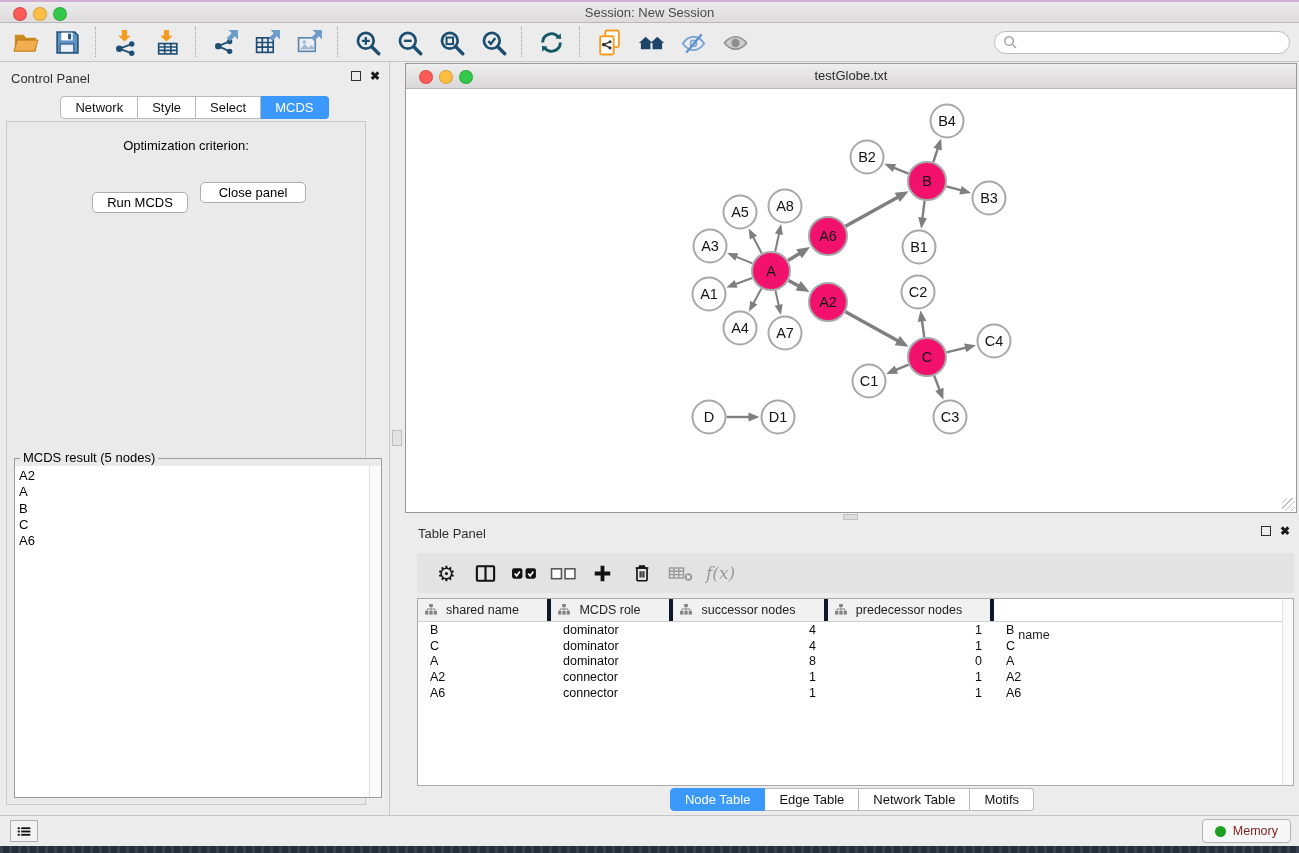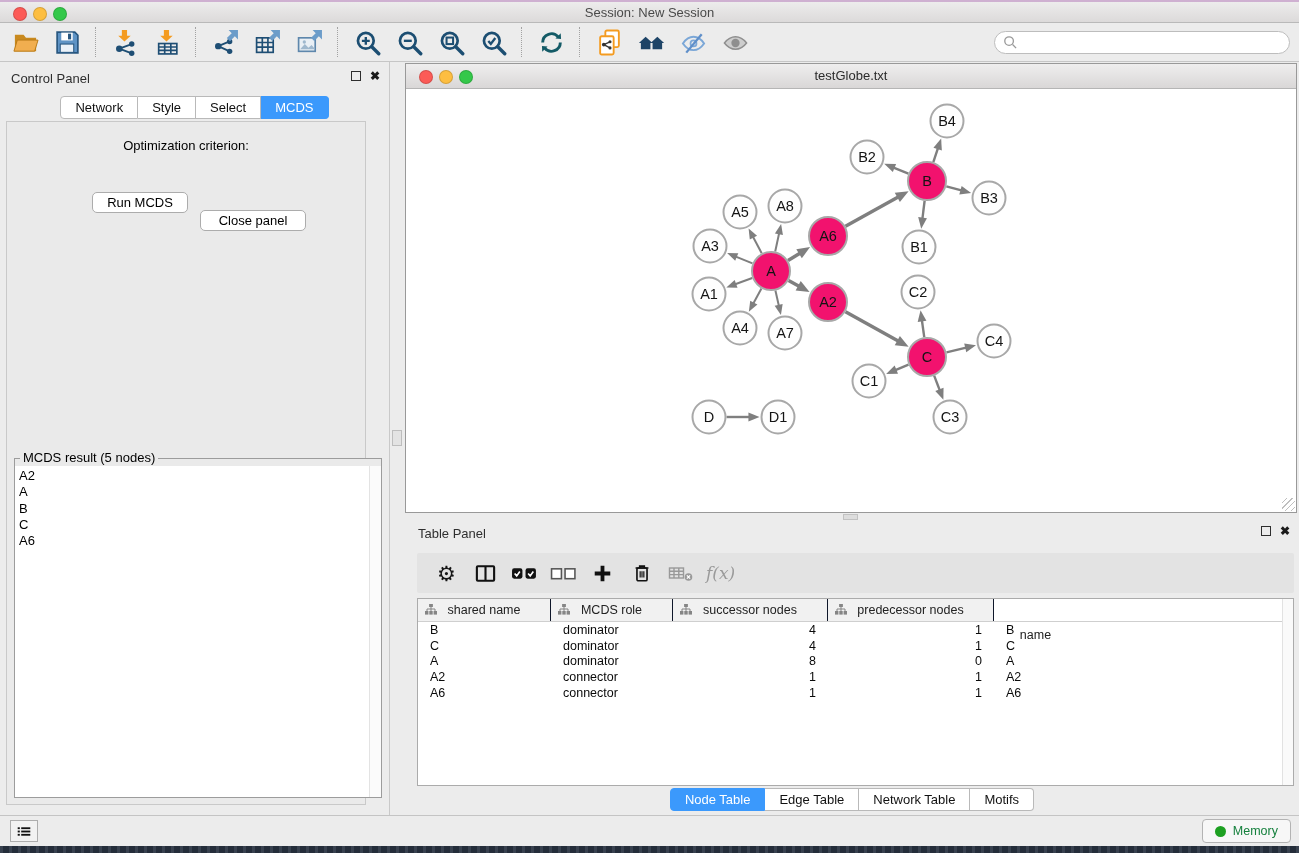--- a/index.html
+++ b/index.html
@@ -69,34 +69,34 @@
   
   .tpanel{position:absolute;left:405px;top:520px;width:894px;height:295px;background:#ECECEC}
   .ttoolbar{position:absolute;left:12px;top:33px;width:877px;height:40px;background:#E3E3E3;border-radius:2px;
     display:flex;align-items:center;padding-left:10px;box-sizing:border-box}
   .ttbtn{width:39px;height:34px;display:flex;align-items:center;justify-content:center;background:none;border:none;padding:0;cursor:default}
   .gear-glyph{font-size:21px;color:#161616;line-height:1}
   .fx{font-family:"DejaVu Serif",serif;font-style:italic;font-size:17px;color:#9A9A9A;margin-left:6px}
   .dtable{position:absolute;left:12px;top:78px;width:877px;height:188px;background:#FFF;border:1px solid #ABABAB;
     box-sizing:border-box;overflow:hidden}
   .thead{display:flex;height:22px;border-bottom:1px solid #CFCFCF}
-  .th{position:relative;background:#F1F1F1;border-right:1px solid #0f172a;display:flex;align-items:center;justify-content:center;
+  .th{position:relative;background:#F1F1F1;border-right:4px solid #0f172a;display:flex;align-items:center;justify-content:center;
     font-size:12.5px;color:#222;box-sizing:border-box}
   .th .hier{position:absolute;left:7px;top:5px;width:12px;height:11px}
   .tr{display:flex;height:15.8px;font-size:12.5px;color:#0A0A0A;align-items:center}
   .td{box-sizing:border-box;padding:0 12px;white-space:nowrap;overflow:hidden}
   .table-scroll{position:absolute;right:0;top:0;width:11px;bottom:0;background:#FAFAFA;border-left:1px solid #E2E2E2;box-sizing:border-box}
   .btabs{position:absolute;left:0;top:268px;width:100%;display:flex;justify-content:center}
 
   
   .statusbar{position:absolute;left:0;top:815px;width:100%;height:31px;background:#ECECEC;border-top:1px solid #C4C4C4;box-sizing:border-box}
   .sb-left-btn{position:absolute;left:10px;top:4px;width:28px;height:22px;border:1px solid #ADADAD;background:#F2F2F2;
     display:flex;align-items:center;justify-content:center;box-sizing:border-box}
   .memory-btn{position:absolute;right:8px;top:3px;height:24px;padding:0 12px;background:#F7F7F7;border:1px solid #B3B3B3;
-    border-radius:4px;display:flex;align-items:center;gap:7px;font-size:12.5px;color:#15803d;box-sizing:border-box}
+    border-radius:4px;display:flex;align-items:center;gap:7px;font-size:12.5px;color:#7f1d1d;box-sizing:border-box}
   .mem-dot{width:11px;height:11px;border-radius:50%;background:#1DA022}
   .desktop-strip{position:absolute;left:0;top:846px;width:100%;height:7px;background:#293342;
     background-image:repeating-linear-gradient(90deg,rgba(255,255,255,.07) 0 3px,rgba(0,0,0,.12) 3px 9px)}
 </style>
 </head>
 <body>
 
 <div class="titlebar">
   <div class="tl" style="left:13px;background:#FC5B57"></div>
   <div class="tl" style="left:33px;background:#FDBE41"></div>
@@ -250,21 +250,21 @@
   </div>
   <div class="ctabs">
       <div class="ctab">Network</div>
       <div class="ctab">Style</div>
       <div class="ctab">Select</div>
       <div class="ctab active">MCDS</div>
     </div>
   <div class="cbody">
     <div class="opt-label">Optimization criterion:</div>
     <button class="btn" style="left:85px;top:70px;width:96px">Run MCDS</button>
-    <button class="btn" style="left:193px;top:88px;width:106px">Close panel</button>
+    <button class="btn" style="left:193px;top:60px;width:106px">Close panel</button>
     <div class="fieldset">
       <span class="legend">MCDS result (5 nodes)</span>
       <div class="mcds-list">
           <div class="mcds-item">A2</div>
           <div class="mcds-item">A</div>
           <div class="mcds-item">B</div>
           <div class="mcds-item">C</div>
           <div class="mcds-item">A6</div>
         </div>
       <div class="mcds-scroll"></div>

